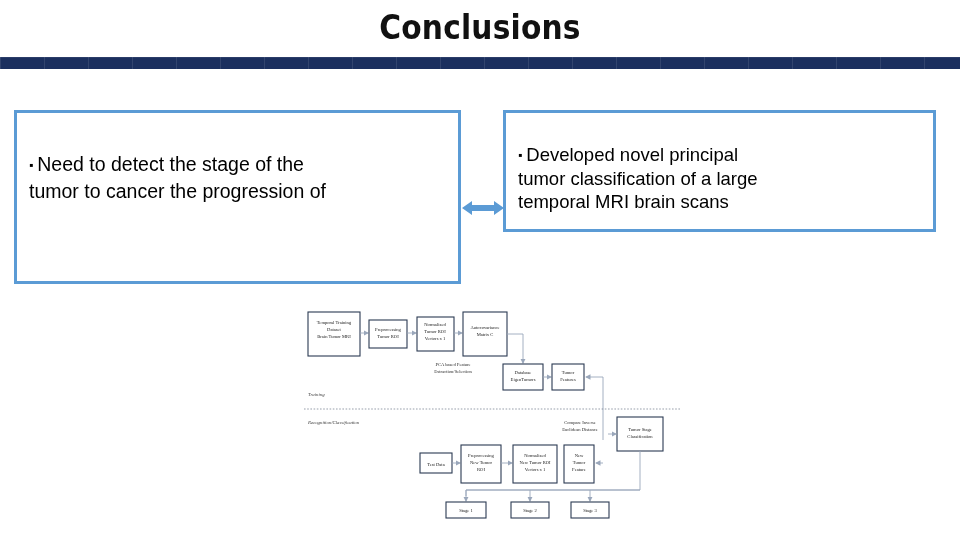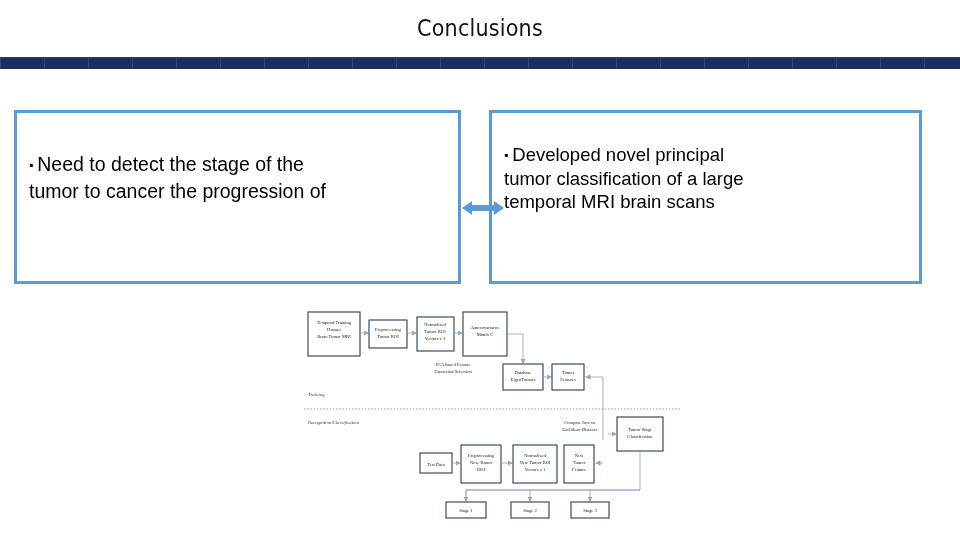--- a/index.html
+++ b/index.html
@@ -17,22 +17,22 @@
   }
 
   
   .slide-title {
     position: absolute;
     left: 0;
     top: 8px;
     width: 960px;
     text-align: center;
     font-family: "DejaVu Sans Condensed", "Liberation Sans Narrow", "Liberation Sans", sans-serif;
-    font-size: 23px;
-    font-weight: 400;
+    font-size: 33px;
+    font-weight: 700;
     letter-spacing: 0.2px;
     color: #111111;
     line-height: 40px;
     white-space: nowrap;
   }
 
   
   .title-rule {
     position: absolute;
     left: 0;
@@ -50,21 +50,21 @@
   }
 
   
   .callout {
     position: absolute;
     box-sizing: border-box;
     border: 3px solid #5b9bd5;
     background: #ffffff;
   }
   #callout-left  { left: 14px;  top: 110px; width: 447px; height: 174px; }
-  #callout-right { left: 489px; top: 110px; width: 433px; height: 174px; padding-left: 28px; }
+  #callout-right { left: 503px; top: 110px; width: 433px; height: 122px; padding-left: 28px; }
 
   .callout-body {
     position: absolute;
     left: 12px;
     right: 8px;
   }
   #callout-left .callout-body  { top: 38px; }
   #callout-right .callout-body { top: 30px; }
 
   .bullet-line {

